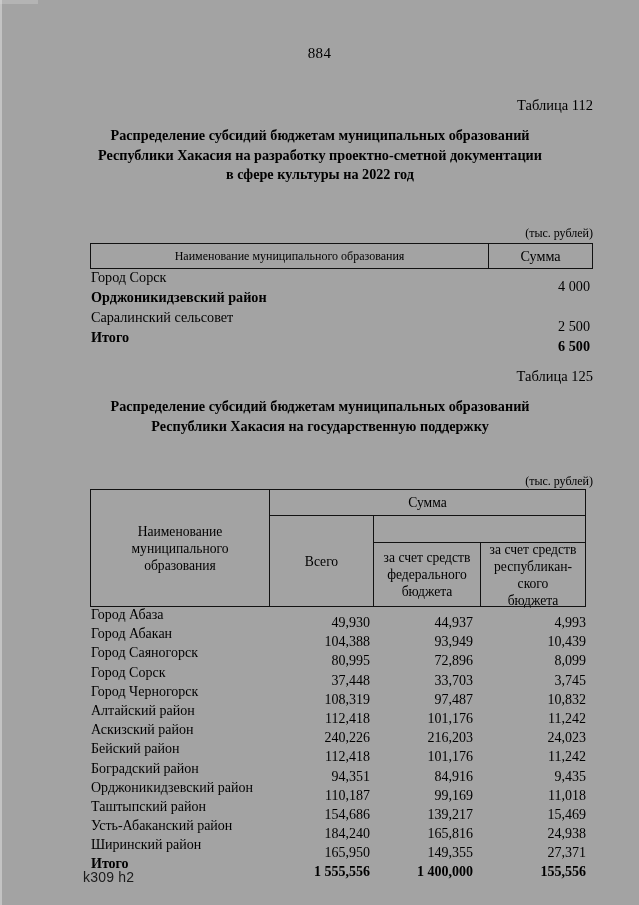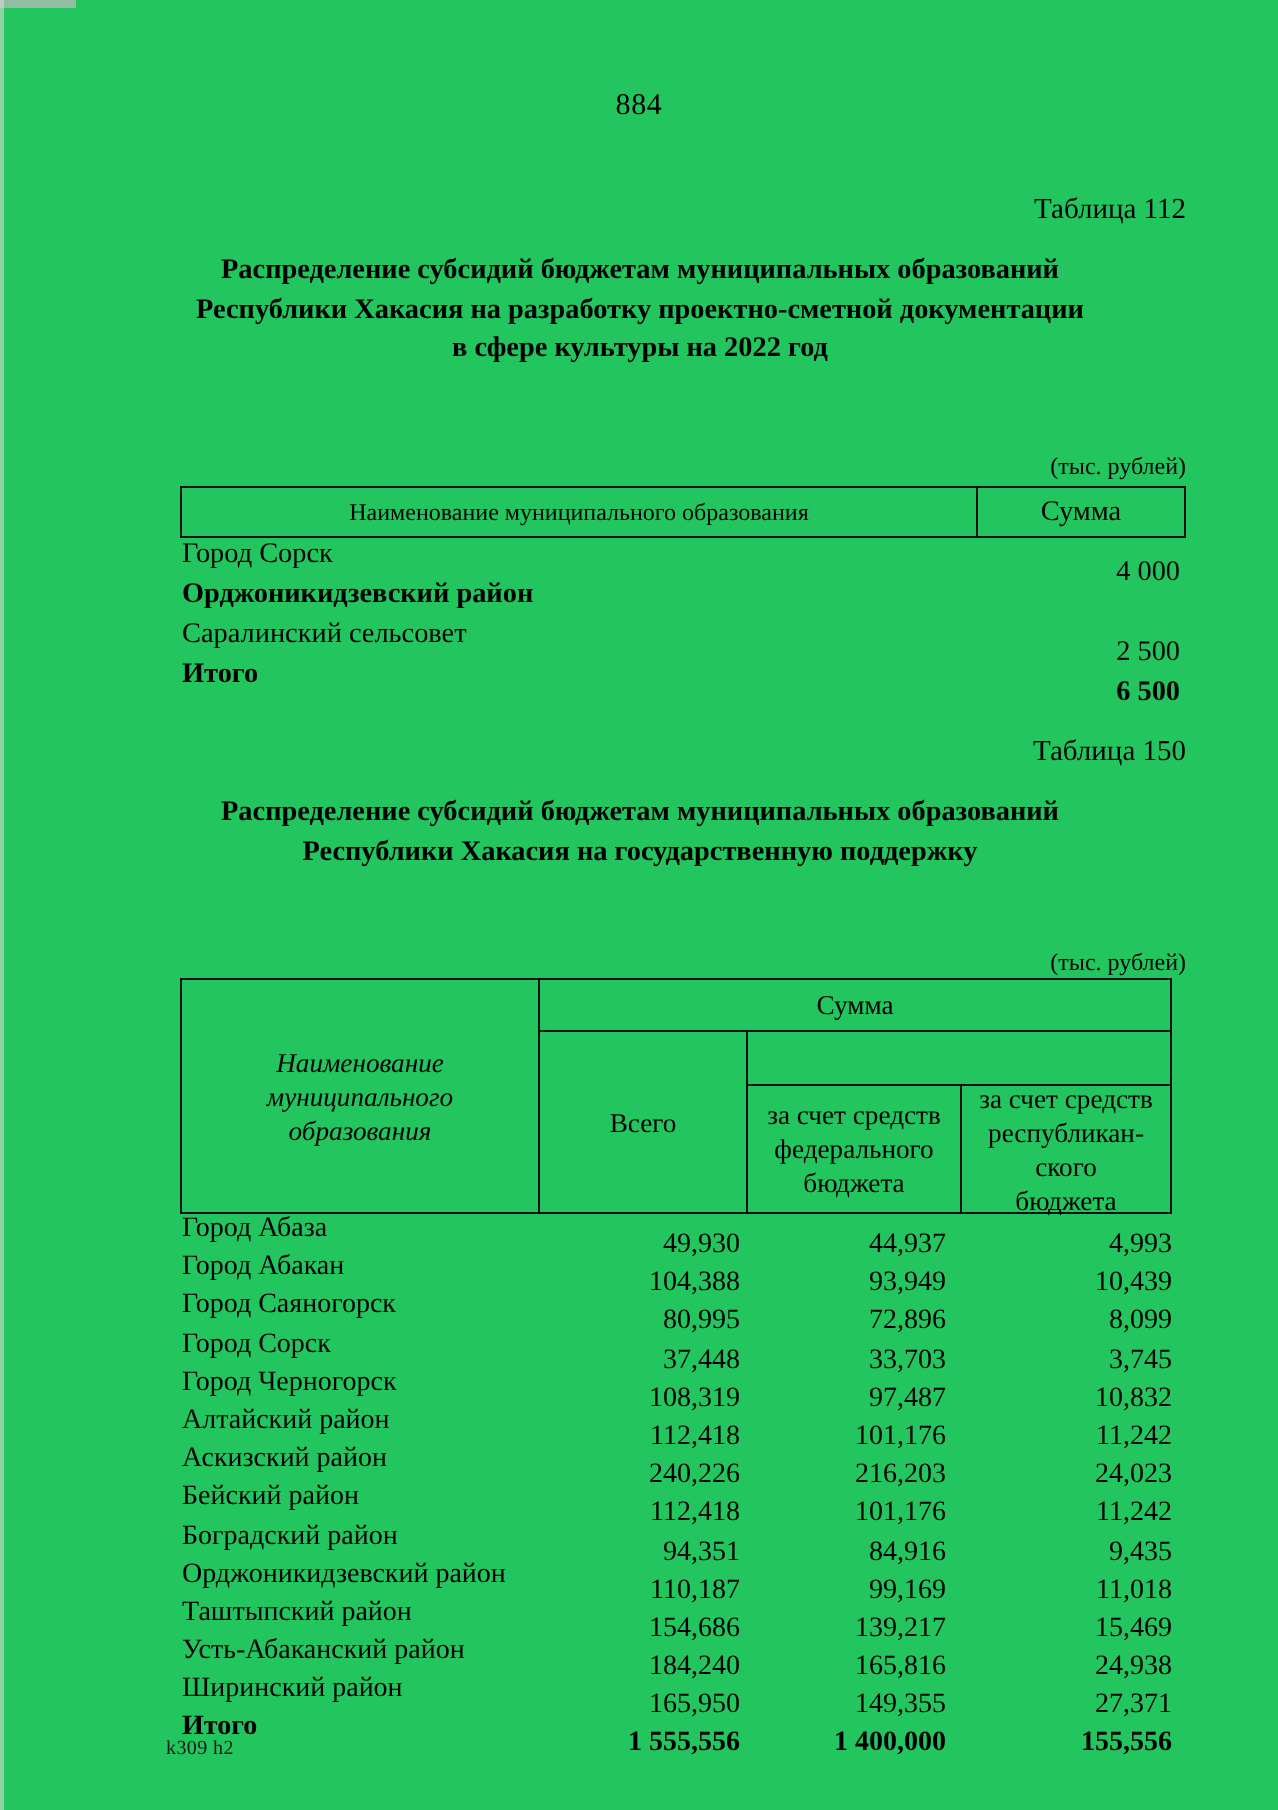--- a/index.html
+++ b/index.html
@@ -16,21 +16,21 @@
     font-family: "Liberation Serif", "DejaVu Serif", serif;
     color: #000000;
     -webkit-font-smoothing: antialiased;
   }
 
   .page {
     position: absolute;
     left: 0; top: 0;
     width: 639px;
     height: 905px;
-    background: #22c55e;
+    background: #a3a3a3;
   }
 
   
   .scan-edge-top {
     position: absolute;
     left: 0; top: 0;
     width: 38px; height: 4px;
     background: #b9b9b9;
     opacity: .75;
   }
@@ -199,22 +199,22 @@
   .t2-row .c3 { right: 0px; }
   .t2-row.bold .rname,
   .t2-row.bold .c1,
   .t2-row.bold .c2,
   .t2-row.bold .c3 { font-weight: bold; }
 
   .footer-mark {
     position: absolute;
     left: 83px;
     top: 869px;
-    font-size: 10px;
-    font-family: Liberation Serif, serif;
+    font-size: 14px;
+    font-family: Liberation Sans, sans-serif;
     color: #1a1a1a;
     letter-spacing: .2px;
   }
 </style>
 </head>
 <body>
 
 <div class="page">
 
   <div class="scan-edge-top"></div>
@@ -251,40 +251,40 @@
         <span class="rname">Саралинский сельсовет</span>
         <span class="rval">2 500</span>
       </div>
       <div class="t1-row bold">
         <span class="rname">Итого</span>
         <span class="rval">6 500</span>
       </div>
     </div>
   </div>
 
-  <div class="table-caption caption-113">Таблица 150</div>
+  <div class="table-caption caption-113">Таблица 125</div>
 
   <div class="doc-title title-113">
     <span class="ln">Распределение субсидий бюджетам муниципальных образований</span>
     <span class="ln">Республики Хакасия на государственную поддержку</span>
   </div>
 
   <div class="units units-2">(тыс. рублей)</div>
 
   <div class="t2">
     <div class="t2-head">
 
       <div class="vline" style="left:178px; height:116px;"></div>
       <div class="vline" style="left:282px; top:25px; height:91px;"></div>
       <div class="vline" style="left:389px; top:52px; height:64px;"></div>
 
       <div class="hline" style="left:178px; top:25px; width:316px;"></div>
       <div class="hline" style="left:282px; top:52px; width:212px;"></div>
 
-      <div class="hcell" style="left:0; top:0; width:178px; height:116px; flex-direction:column;font-style:italic;">
+      <div class="hcell" style="left:0; top:0; width:178px; height:116px; flex-direction:column;">
         <span>Наименование</span>
         <span>муниципального</span>
         <span>образования</span>
       </div>
 
       <div class="hcell" style="left:179px; top:0; width:315px; height:25px;">Сумма</div>
 
       <div class="hcell" style="left:179px; top:26px; width:103px; height:90px;">Всего</div>
 
 

